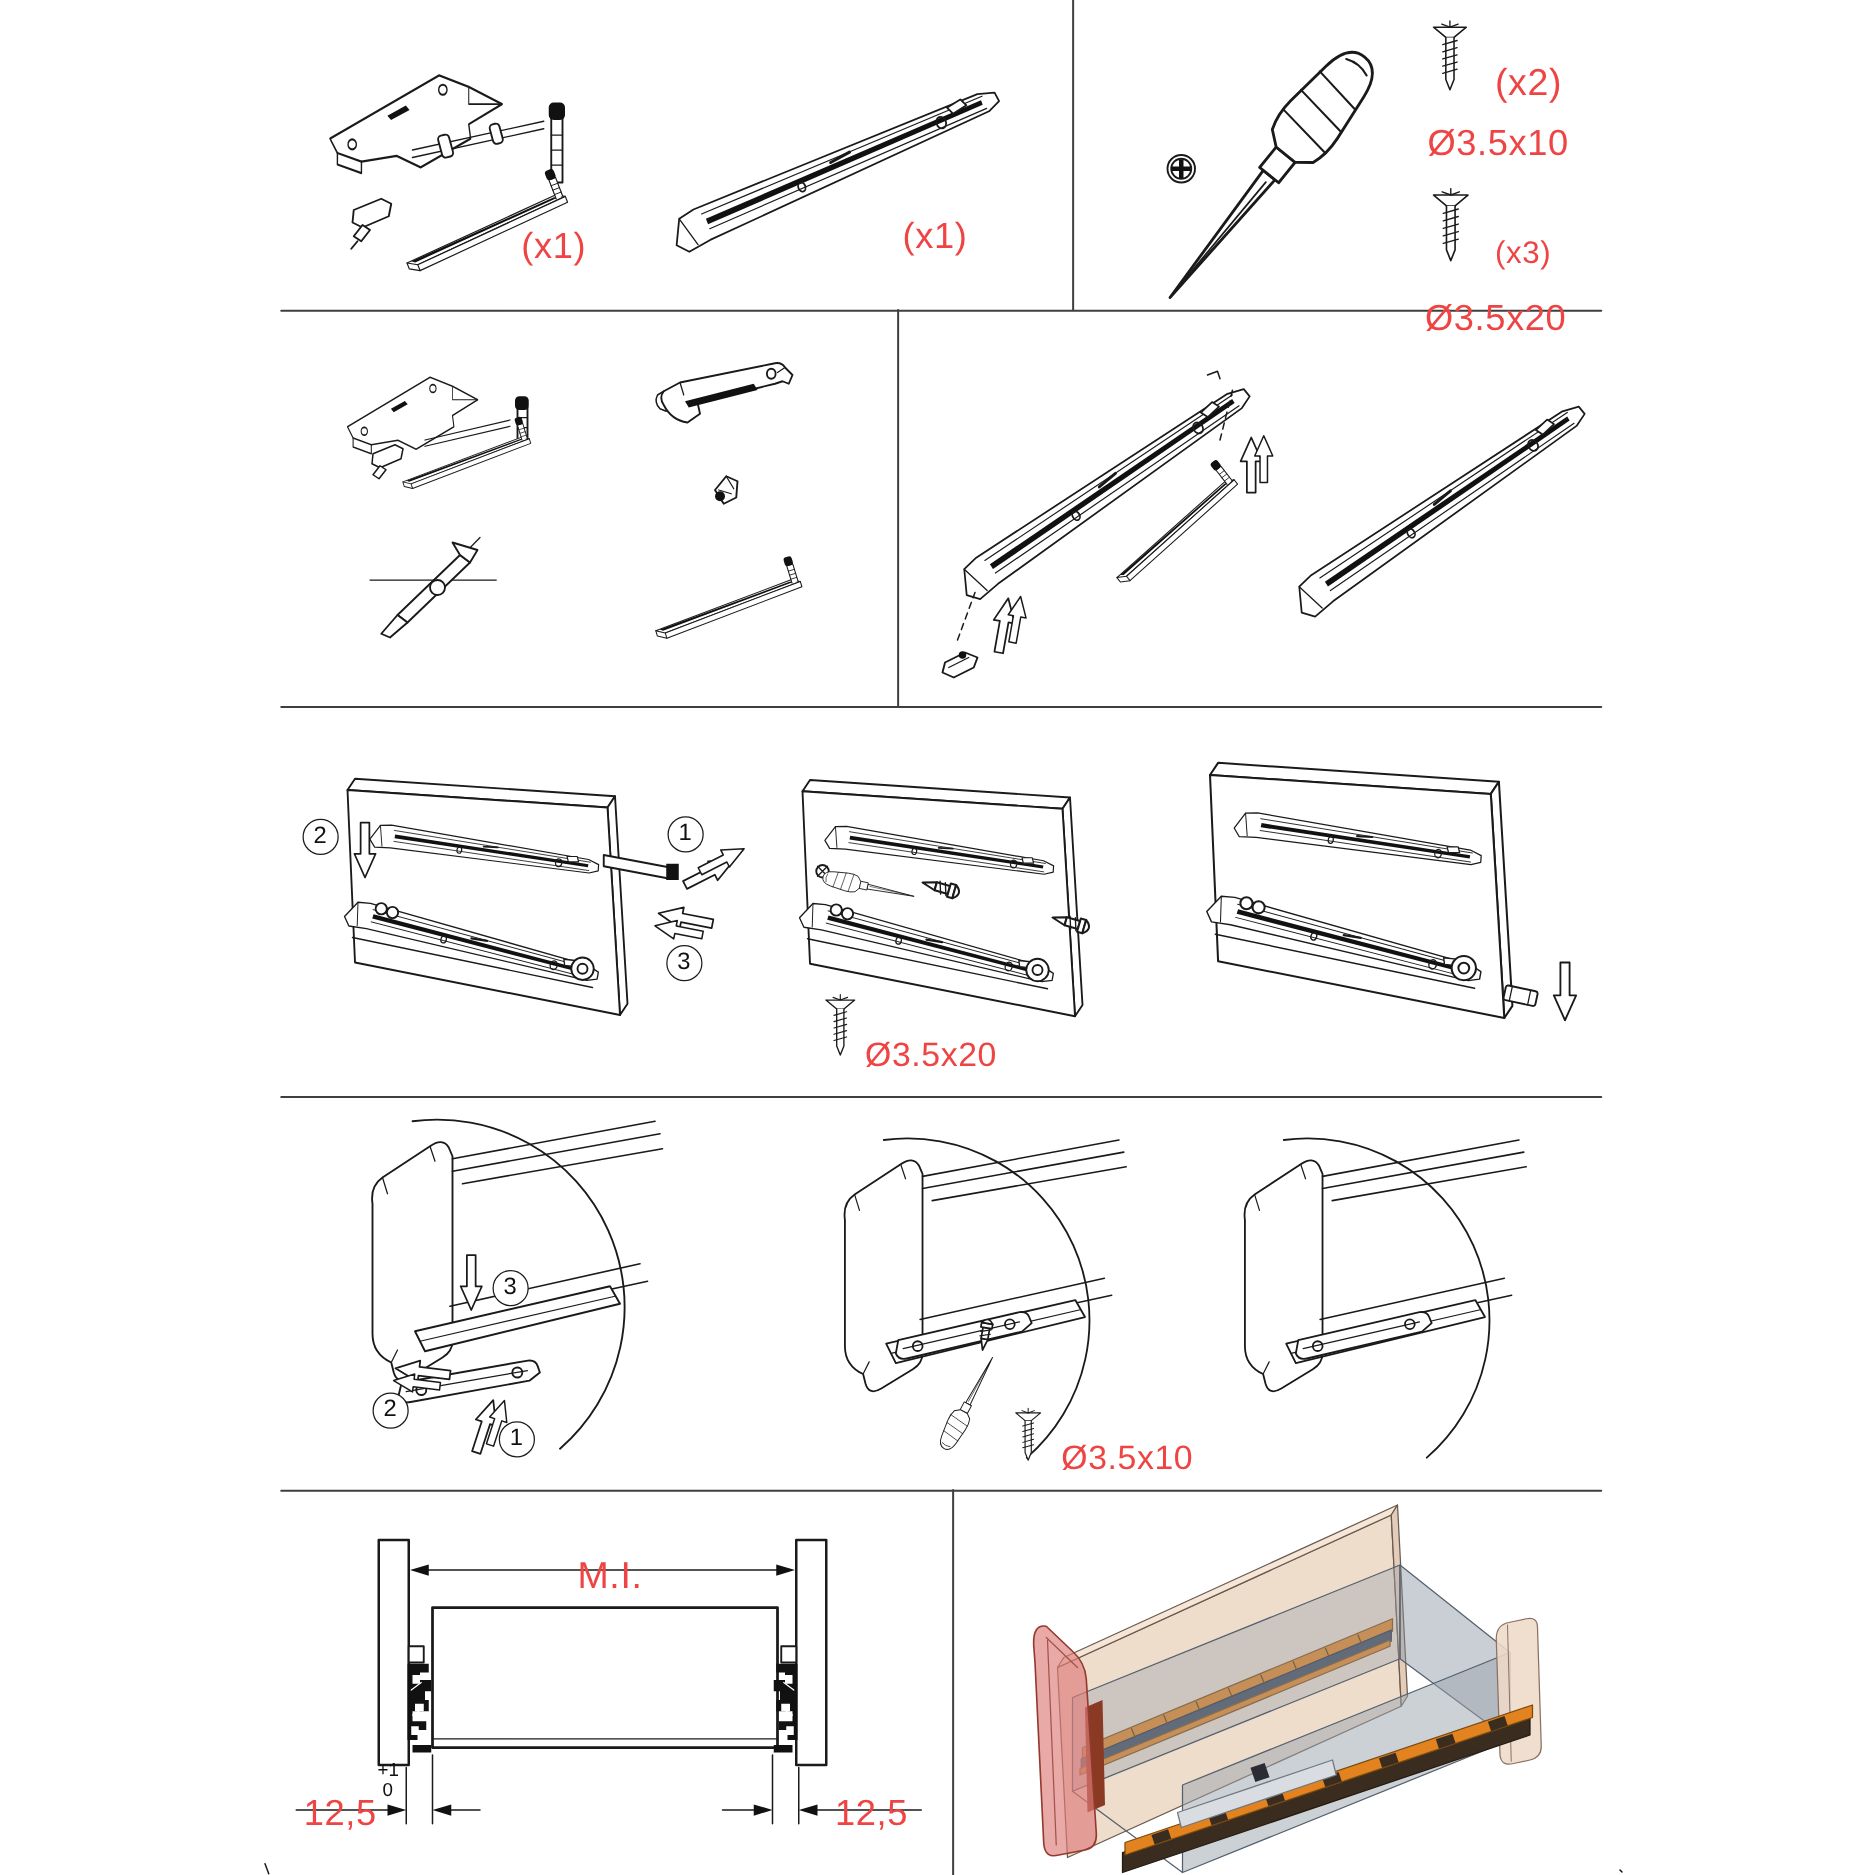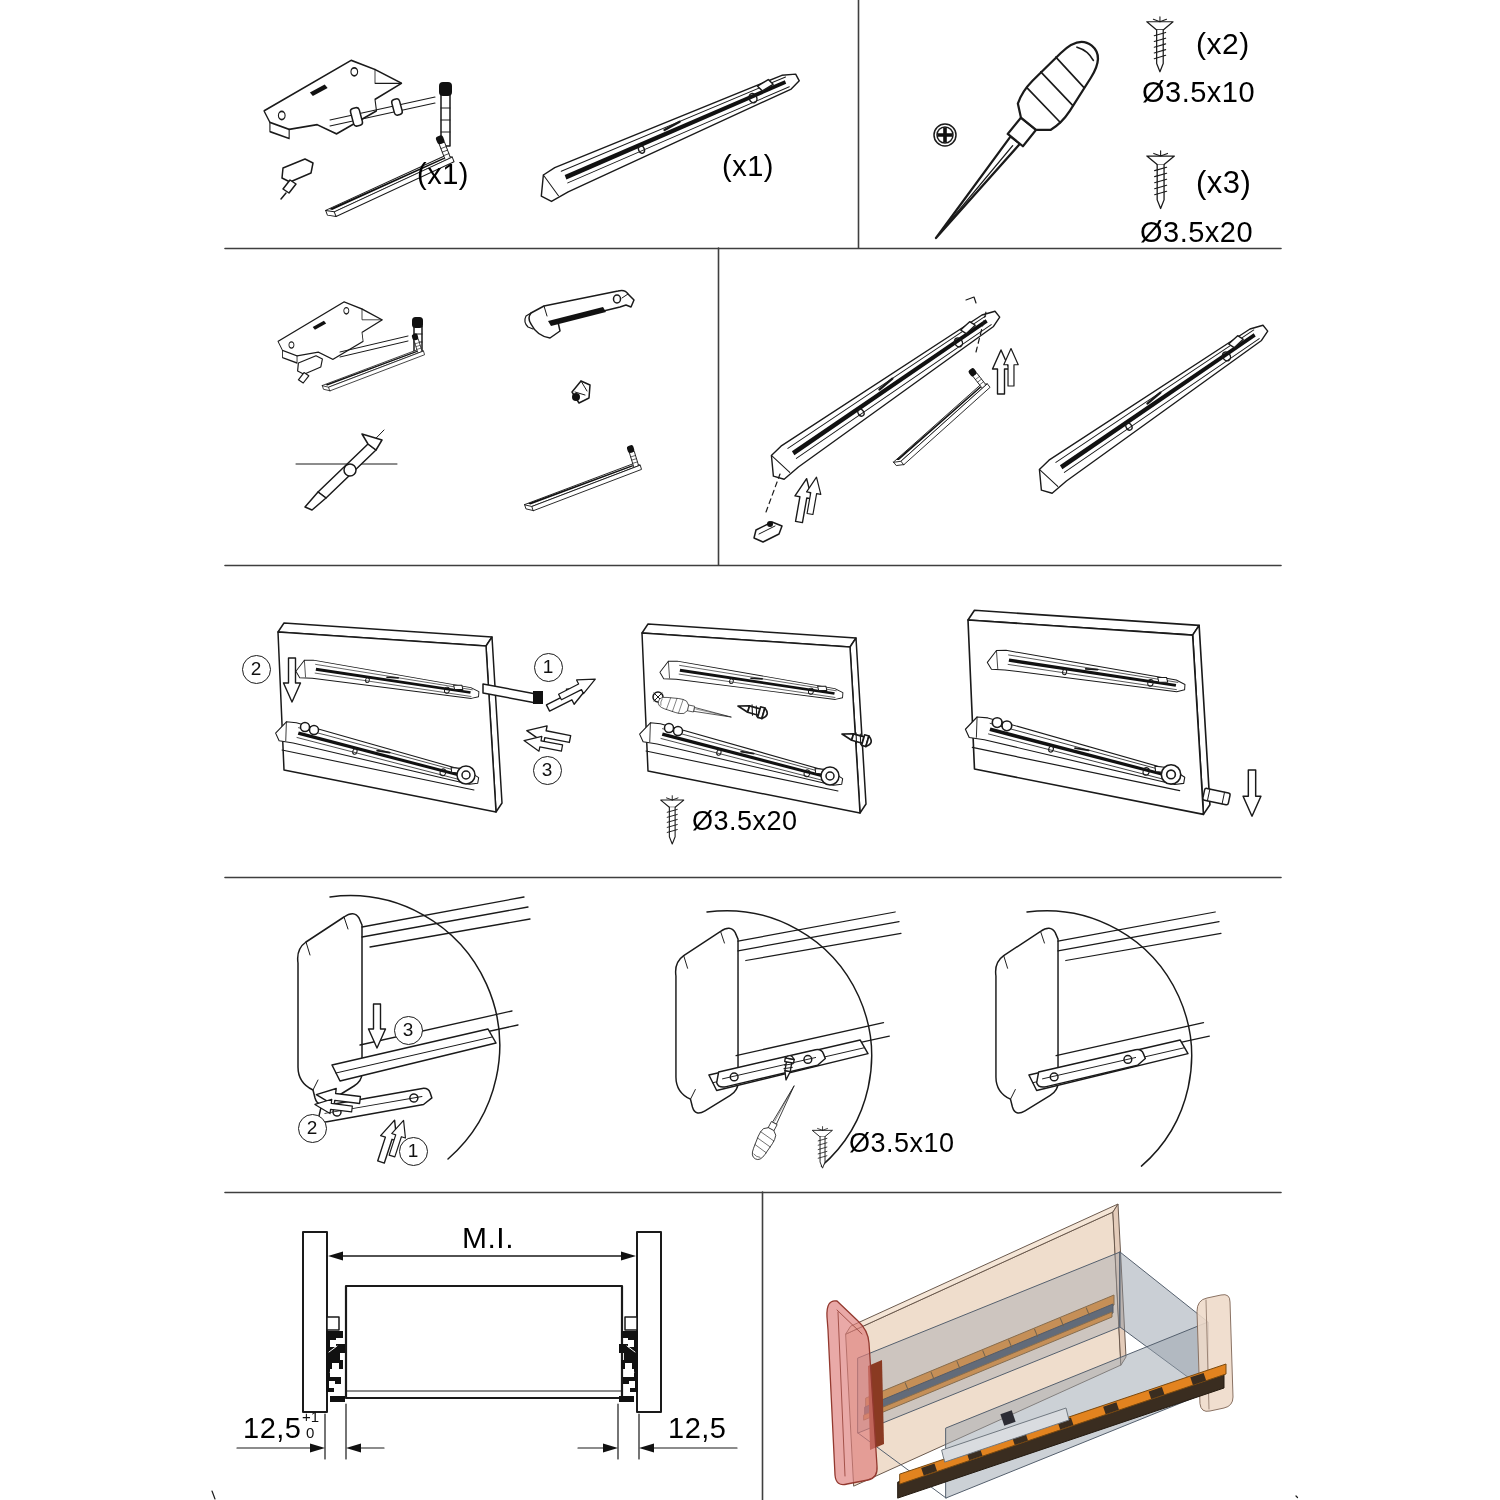--- a/index.html
+++ b/index.html
@@ -1,19 +1,19 @@
 <!DOCTYPE html>
 <html><head>
 <meta charset="utf-8">
 <style>
   html,body{margin:0;padding:0;background:#fff;}
   #page{position:relative;width:1500px;height:1500px;background:#fff;overflow:hidden;
         font-family:"Liberation Sans",sans-serif;color:#111;}
   #art{position:absolute;left:0;top:0;}
-  .lbl{position:absolute;white-space:nowrap;color:#000000;letter-spacing:0.5px;}
+  .lbl{position:absolute;white-space:nowrap;color:#ef4444;letter-spacing:0.5px;margin-top:23px;}
   .circ{position:absolute;width:29px;height:29px;border:1.9px solid #1c1c1c;border-radius:50%;
         box-sizing:border-box;text-align:center;font-size:19px;line-height:25px;background:#fff;}
   .tol{position:absolute;font-size:15px;line-height:15px;}
 </style>
 </head>
 <body>
 
 <div id="page">
 <svg id="art" width="1500" height="1500" viewBox="0 0 1500 1500" fill="none" stroke="#1a1a1a" stroke-width="1.5" stroke-linecap="round" stroke-linejoin="round">
   <defs>
@@ -314,21 +314,21 @@
     <path fill="#8a3a22" stroke="none" d="M868,1366 L882,1360 L884,1444 L870,1450 Z"></path>
     <path fill="#dd7d7a" fill-opacity="0.66" stroke="#93392f" stroke-width="1.3" d="M827,1317 Q826,1299 837,1301 L858,1321 Q868,1330 869,1343 L877,1466 Q878,1478 868,1480 L847,1484 Q836,1487 835,1475 L828,1330 Z"></path>
     <path d="M837,1310 L862,1334 M838,1312 L845,1476" stroke="#a4524a" stroke-width="1"></path>
   </g>
 </svg>
 
   <div class="lbl" style="left:417px;top:158px;font-size:29px;">(x1)</div>
   <div class="lbl" style="left:722px;top:150px;font-size:29px;">(x1)</div>
   <div class="lbl" style="left:1196px;top:27px;font-size:30px;">(x2)</div>
   <div class="lbl" style="left:1142px;top:76px;font-size:29px;">Ø3.5x10</div>
-  <div class="lbl" style="left:1196px;top:165px;font-size:31px;">(x3)</div>
+  <div class="lbl" style="left:1196px;top:165px;font-size:25px;">(x3)</div>
   <div class="lbl" style="left:1140px;top:216px;font-size:29px;">Ø3.5x20</div>
 
   <div class="circ" style="left:241.5px;top:654.5px;">2</div>
   <div class="circ" style="left:533.5px;top:652.5px;">1</div>
   <div class="circ" style="left:532.5px;top:755.5px;">3</div>
   <div class="lbl" style="left:692px;top:806px;font-size:27px;">Ø3.5x20</div>
 
   <div class="circ" style="left:393.5px;top:1015.5px;">3</div>
   <div class="circ" style="left:297.5px;top:1113.5px;">2</div>
   <div class="circ" style="left:398.5px;top:1136.5px;">1</div>

